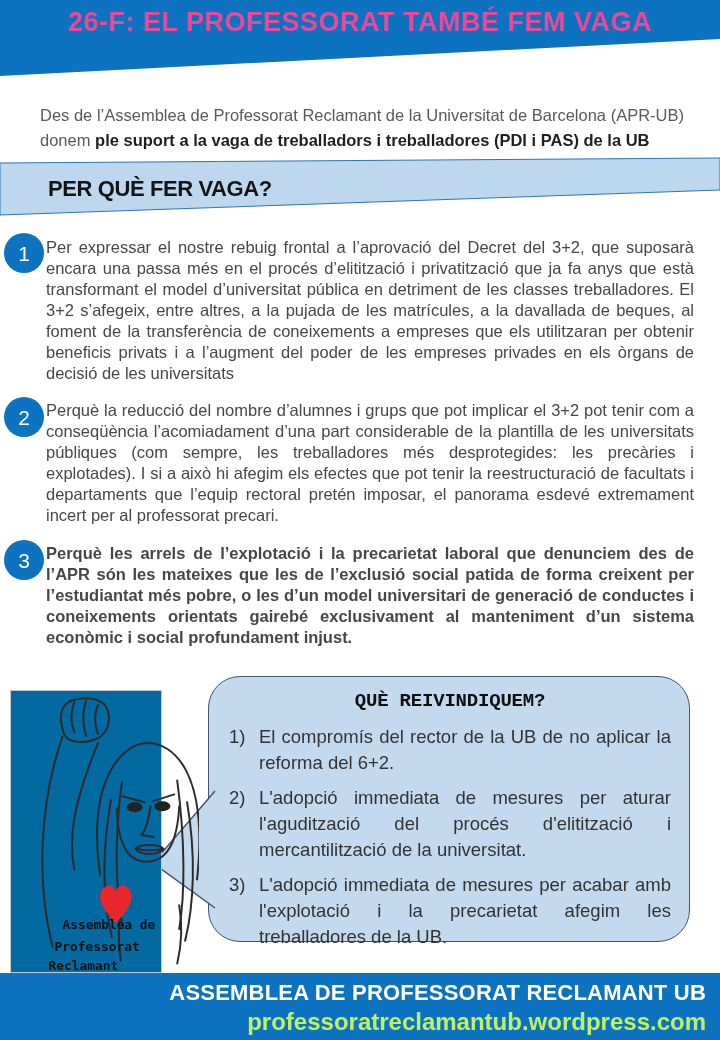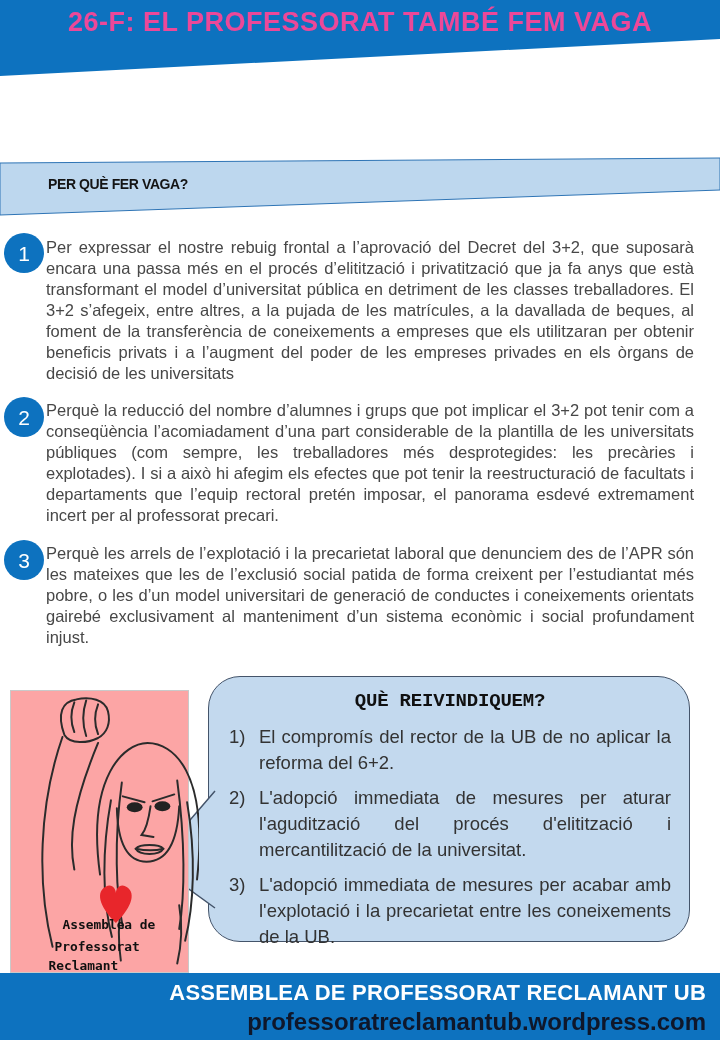--- a/index.html
+++ b/index.html
@@ -27,40 +27,40 @@
   .intro{
     left:40px;top:103px;width:644px;
     color:#595959;font-size:16.5px;line-height:25px;text-align:justify;
   }
   .intro b{color:#1f1f1f;}
 
   
   .band-svg{left:0;top:157px;}
   .section-heading{
     left:48px;top:176px;
-    color:#141414;font-size:14px;font-weight:bold;letter-spacing:-.4px;text-align:center;
+    color:#141414;font-size:22px;font-weight:bold;letter-spacing:-.4px;text-align:center;
   }
 
   
   .badge{
     width:40px;height:40px;border-radius:50%;
     background:#0D72BF;color:#ffffff;
     display:flex;align-items:center;justify-content:center;
     font-size:21px;line-height:1;
   }
   .badge1{left:4px;top:233px;}
   .badge2{left:4px;top:397px;}
   .badge3{left:4px;top:540px;}
   .reason{
     left:46px;width:648px;
     color:#474747;font-size:16.5px;line-height:21px;text-align:justify;
   }
   .reason1{top:237px;}
   .reason2{top:400px;}
-  .reason3{top:543px;}
+  .reason3{top:543px;font-weight:bold;}
 
   
   .bubble{
     left:208px;top:676px;width:482px;height:266px;
     background:#C3D9EE;border:1.5px solid #44546A;border-radius:32px;
     box-sizing:border-box;padding:13px 18px 10px 20px;
   }
   .bubble-heading{
     text-align:center;color:#101010;font-size:19px;font-weight:bold;
     letter-spacing:-.2px;margin-bottom:12px;font-family:Liberation Mono, monospace;
@@ -69,43 +69,44 @@
   .demand-num{
     flex:0 0 30px;color:#333333;font-size:18.5px;line-height:26px;
   }
   .demand-text{
     flex:1;color:#333333;font-size:18.5px;line-height:26px;text-align:justify;
   }
   .tail-svg{left:145px;top:783px;}
 
   
   .logo-box{
-    left:10px;top:690px;width:179px;height:283px;
-    background:#fca5a5;border:1px solid #c9c9c9;box-sizing:border-box;
+    left:10px;top:690px;width:152px;height:283px;
+    background:#0369a1;border:1px solid #c9c9c9;box-sizing:border-box;
   }
 
   
   .footer{
     left:0;top:973px;width:720px;height:67px;background:#0D72BF;
     box-sizing:border-box;padding:7px 14px 0 4px;text-align:right;
   }
   .footer-line1{color:#ffffff;font-size:22px;font-weight:bold;letter-spacing:.2px;}
-  .footer-line2{color:#0f172a;font-size:24px;font-weight:bold;margin-top:2px;}
+  .footer-line2{color:#bef264;font-size:24px;font-weight:bold;margin-top:2px;}
 </style>
 </head>
 <body>
 
 <div class="canvas">
 
   <svg class="abs header-svg" width="720" height="78" viewBox="0 0 720 78">
     <polygon points="0,0 720,0 720,39 0,76" fill="#0D72BF"></polygon>
   </svg>
   <div class="abs poster-title">26-F: EL PROFESSORAT TAMBÉ FEM VAGA</div>
 
 
+  <p class="abs intro" style="margin:0;"><span>Des de l’Assemblea de Professorat Reclamant de la Universitat de Barcelona (APR-UB) donem </span><b>ple suport a la vaga de treballadors i treballadores (PDI i PAS) de la UB</b></p>
 
   <svg class="abs band-svg" width="720" height="60" viewBox="0 0 720 60">
     <polygon points="0,6 720,1 720,33 0,58" fill="#BDD7EE" stroke="#2E74B5" stroke-width="1"></polygon>
   </svg>
   <div class="abs section-heading">PER QUÈ FER VAGA?</div>
 
   <div class="abs badge badge1">
     <span>1</span>
   </div>
   <p class="abs reason reason1" style="margin:0;">Per expressar el nostre rebuig frontal a l’aprovació del Decret del 3+2, que suposarà encara una passa més en el procés d’elitització i privatització que ja fa anys que està transformant el model d’universitat pública en detriment de les classes treballadores. El 3+2 s’afegeix, entre altres, a la pujada de les matrícules, a la davallada de beques, al foment de la transferència de coneixements a empreses que els utilitzaran per obtenir beneficis privats i a l’augment del poder de les empreses privades en els òrgans de decisió de les universitats</p>
@@ -125,21 +126,21 @@
     <div class="demand">
       <span class="demand-num">1)</span>
       <span class="demand-text">El compromís del rector de la UB de no aplicar la reforma del 6+2.</span>
     </div>
     <div class="demand">
       <span class="demand-num">2)</span>
       <span class="demand-text">L'adopció immediata de mesures per aturar l'agudització del procés d'elitització i mercantilització de la universitat.</span>
     </div>
     <div class="demand">
       <span class="demand-num">3)</span>
-      <span class="demand-text">L'adopció immediata de mesures per acabar amb l'explotació i la precarietat entre les coneixements de la UB.</span>
+      <span class="demand-text">L'adopció immediata de mesures per acabar amb l'explotació i la precarietat afegim les treballadores de la UB.</span>
     </div>
   </div>
 
   <svg class="abs tail-svg" width="75" height="135" viewBox="0 0 75 135">
     <path d="M70,8 L8,80 L70,125" fill="#C3D9EE" stroke="#44546A" stroke-width="1.5"></path>
   </svg>
 
   <div class="abs logo-box">
     <svg width="188" height="281" viewBox="0 0 190 283">
       <g fill="none" stroke="#2b2b2b" stroke-width="2" stroke-linecap="round">

